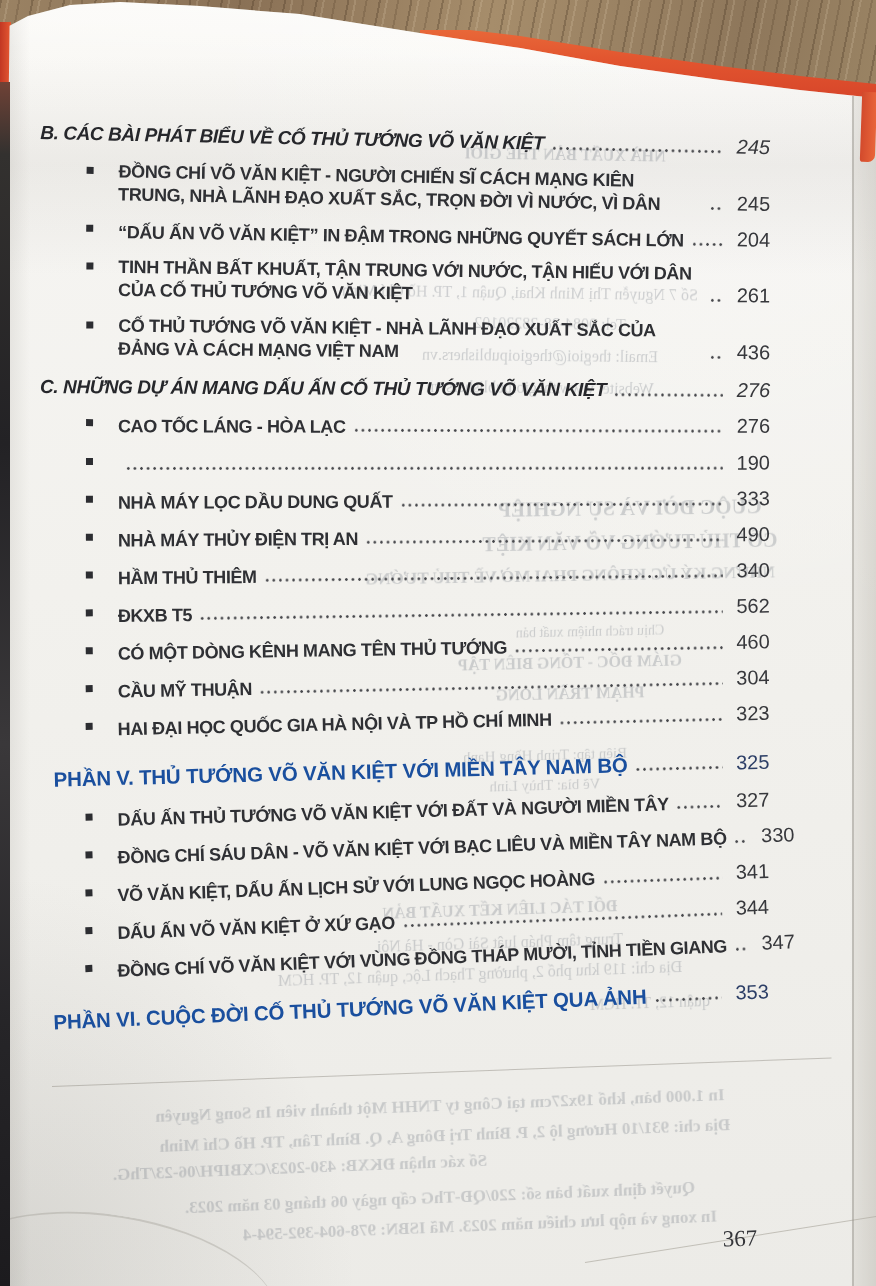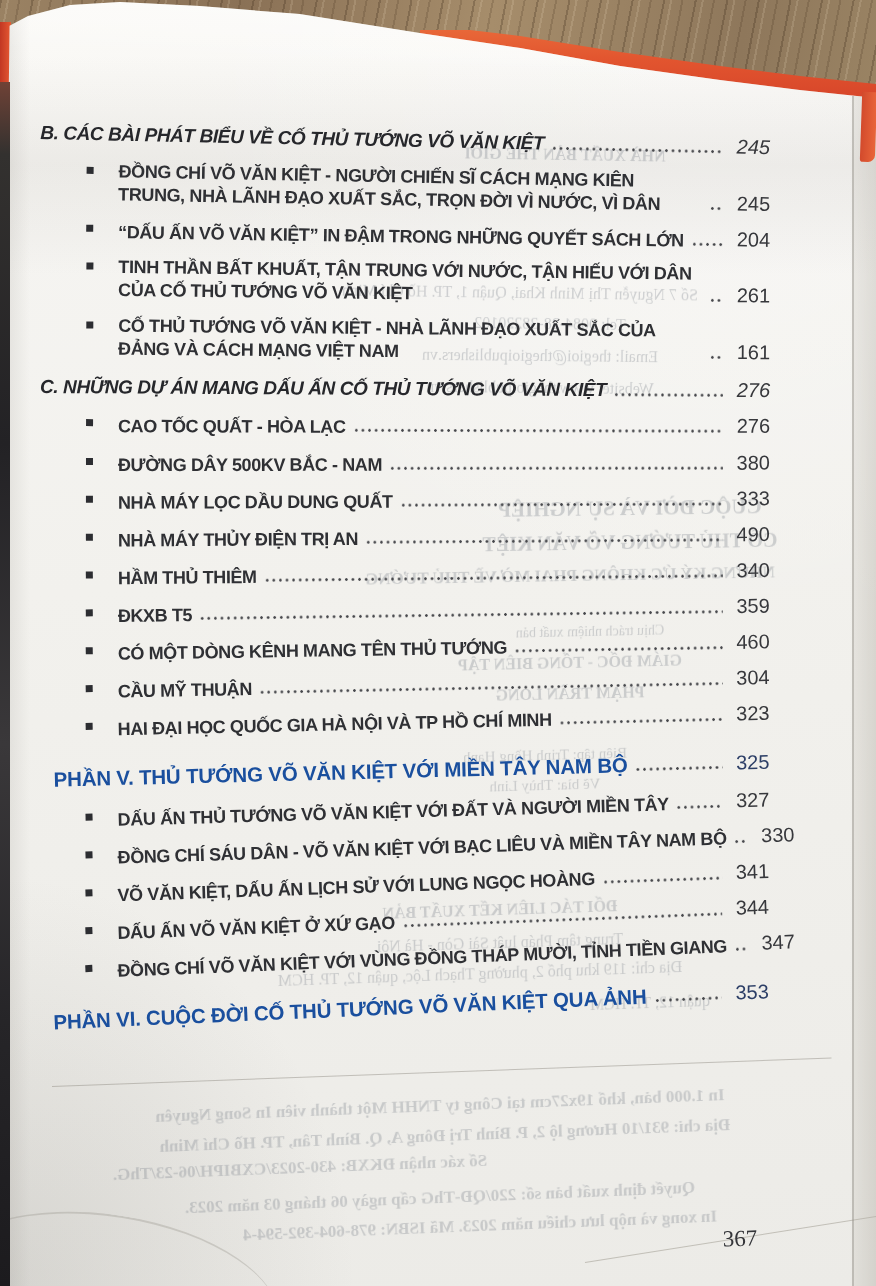--- a/index.html
+++ b/index.html
@@ -148,38 +148,37 @@
         <div class="toc-row item" style="transform: rotate(0.67deg);">
           <span class="bullet"></span>
           <span class="label">TINH THẦN BẤT KHUẤT, TẬN TRUNG VỚI NƯỚC, TẬN HIẾU VỚI DÂN CỦA CỐ THỦ TƯỚNG VÕ VĂN KIỆT</span>
           <span class="leader"></span>
           <span class="num">261</span>
         </div>
         <div class="toc-row item" style="transform: rotate(0.5deg);">
           <span class="bullet"></span>
           <span class="label">CỐ THỦ TƯỚNG VÕ VĂN KIỆT - NHÀ LÃNH ĐẠO XUẤT SẮC CỦA ĐẢNG VÀ CÁCH MẠNG VIỆT NAM</span>
           <span class="leader"></span>
-          <span class="num">161</span>
+          <span class="num">436</span>
         </div>
         <div class="toc-row section oneline" style="transform: rotate(0.32deg);">
           <span class="label">C. NHỮNG DỰ ÁN MANG DẤU ẤN CỐ THỦ TƯỚNG VÕ VĂN KIỆT</span>
           <span class="leader"></span>
           <span class="num">276</span>
         </div>
         <div class="toc-row item oneline" style="transform: rotate(0.14deg);">
           <span class="bullet"></span>
-          <span class="label">CAO TỐC QUẤT - HÒA LẠC</span>
+          <span class="label">CAO TỐC LÁNG - HÒA LẠC</span>
           <span class="leader"></span>
           <span class="num">276</span>
         </div>
         <div class="toc-row item oneline" style="transform: rotate(-0.03deg);">
           <span class="bullet"></span>
-          <span class="label">ĐƯỜNG DÂY 500KV BẮC - NAM</span>
-          <span class="leader"></span>
-          <span class="num">380</span>
+          <span class="leader"></span>
+          <span class="num">190</span>
         </div>
         <div class="toc-row item oneline" style="transform: rotate(-0.21deg);">
           <span class="bullet"></span>
           <span class="label">NHÀ MÁY LỌC DẦU DUNG QUẤT</span>
           <span class="leader"></span>
           <span class="num">333</span>
         </div>
         <div class="toc-row item oneline" style="transform: rotate(-0.39deg);">
           <span class="bullet"></span>
           <span class="label">NHÀ MÁY THỦY ĐIỆN TRỊ AN</span>
@@ -189,21 +188,21 @@
         <div class="toc-row item oneline" style="transform: rotate(-0.56deg);">
           <span class="bullet"></span>
           <span class="label">HẦM THỦ THIÊM</span>
           <span class="leader"></span>
           <span class="num">340</span>
         </div>
         <div class="toc-row item oneline" style="transform: rotate(-0.74deg);">
           <span class="bullet"></span>
           <span class="label">ĐKXB T5</span>
           <span class="leader"></span>
-          <span class="num">359</span>
+          <span class="num">562</span>
         </div>
         <div class="toc-row item oneline" style="transform: rotate(-0.91deg);">
           <span class="bullet"></span>
           <span class="label">CÓ MỘT DÒNG KÊNH MANG TÊN THỦ TƯỚNG</span>
           <span class="leader"></span>
           <span class="num">460</span>
         </div>
         <div class="toc-row item oneline" style="transform: rotate(-1.09deg);">
           <span class="bullet"></span>
           <span class="label">CẦU MỸ THUẬN</span>

